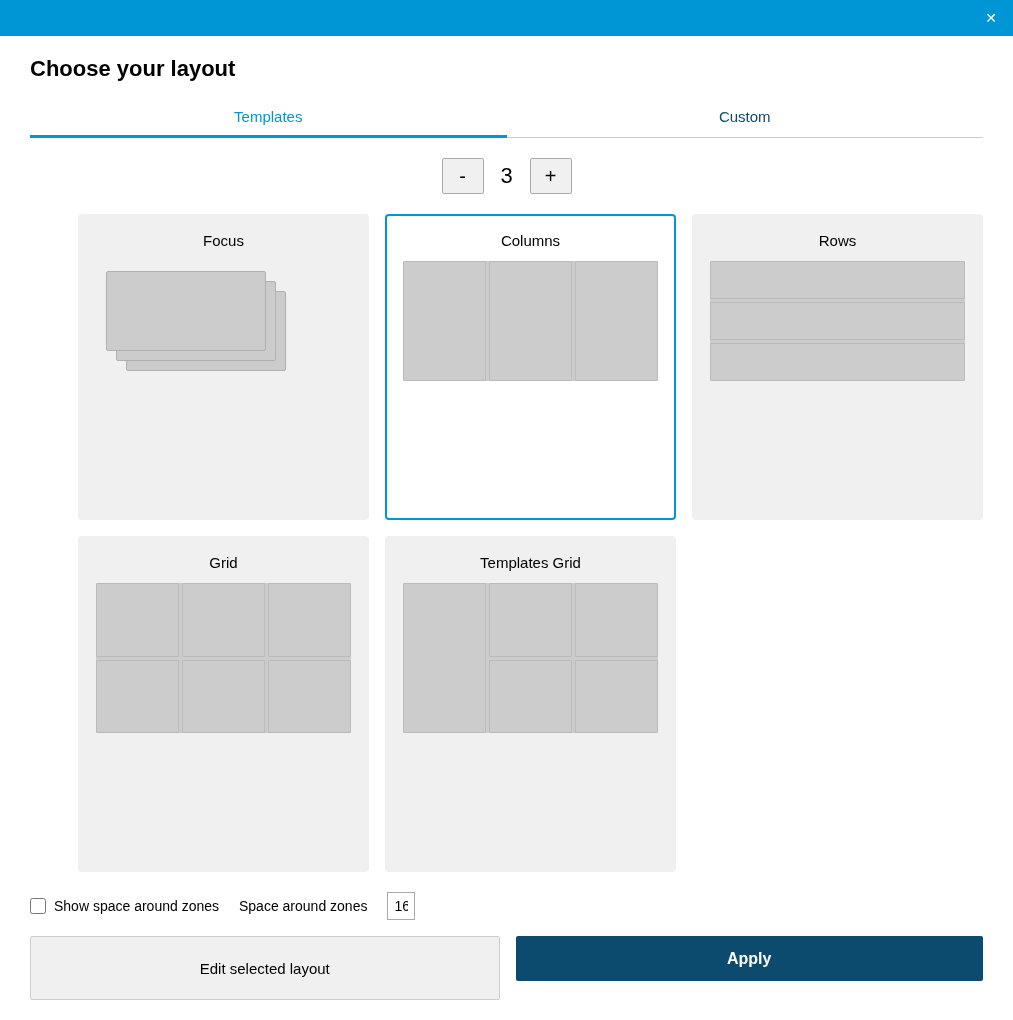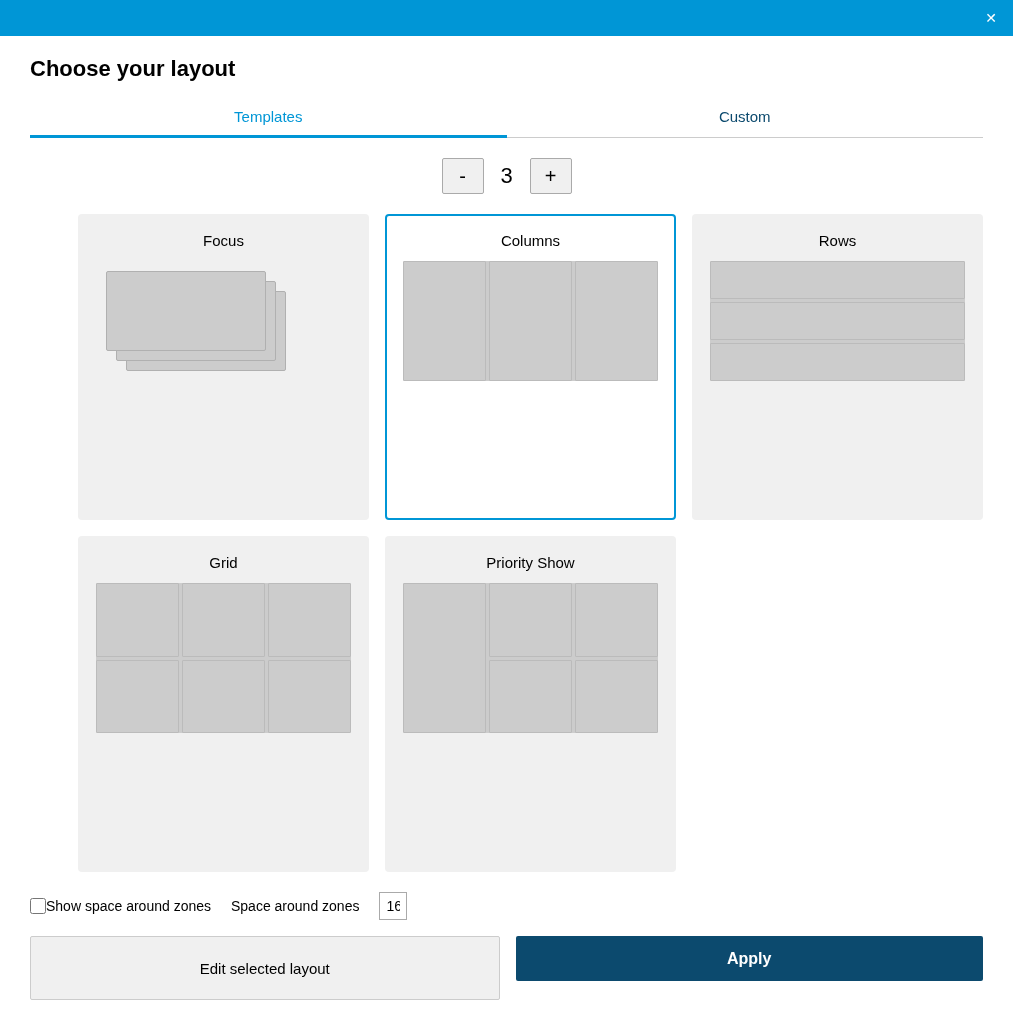--- a/index.html
+++ b/index.html
@@ -214,20 +214,21 @@
     
     .spacing-row {
       display: flex;
       align-items: center;
       gap: 20px;
       margin-bottom: 16px;
     }
     .checkbox-label {
       display: flex;
       align-items: flex-end;
+      gap: 8px;
       font-size: 14px;
       cursor: pointer;
     }
     .checkbox-label input[type="checkbox"] {
       width: 16px;
       height: 16px;
     }
     .spacing-label {
       font-size: 14px;
       color: #000;
@@ -330,21 +331,21 @@
         <div class="grid-zone"></div>
         <div class="grid-zone"></div>
         <div class="grid-zone"></div>
         <div class="grid-zone"></div>
         <div class="grid-zone"></div>
         <div class="grid-zone"></div>
       </div>
     </div>
 
     <div class="layout-card layout-card-priority">
-      <span class="layout-card-title">Priority Show</span>
+      <span class="layout-card-title">Templates Grid</span>
       <div class="preview-priority preview-area">
         <div class="priority-zone-big"></div>
         <div class="grid-zone"></div>
         <div class="grid-zone"></div>
         <div class="grid-zone"></div>
         <div class="grid-zone"></div>
       </div>
     </div>
 
   </div>

